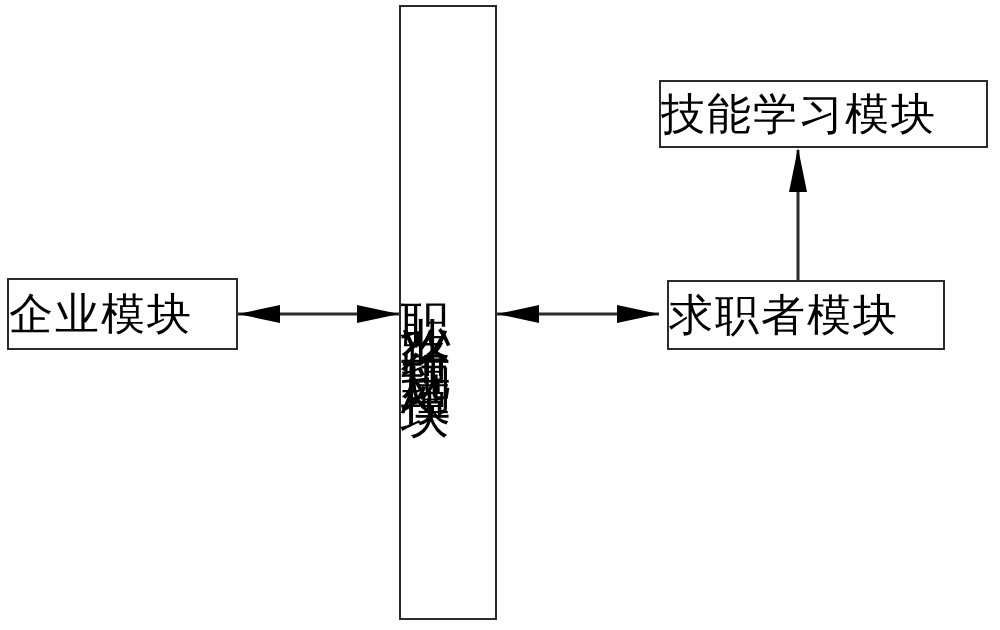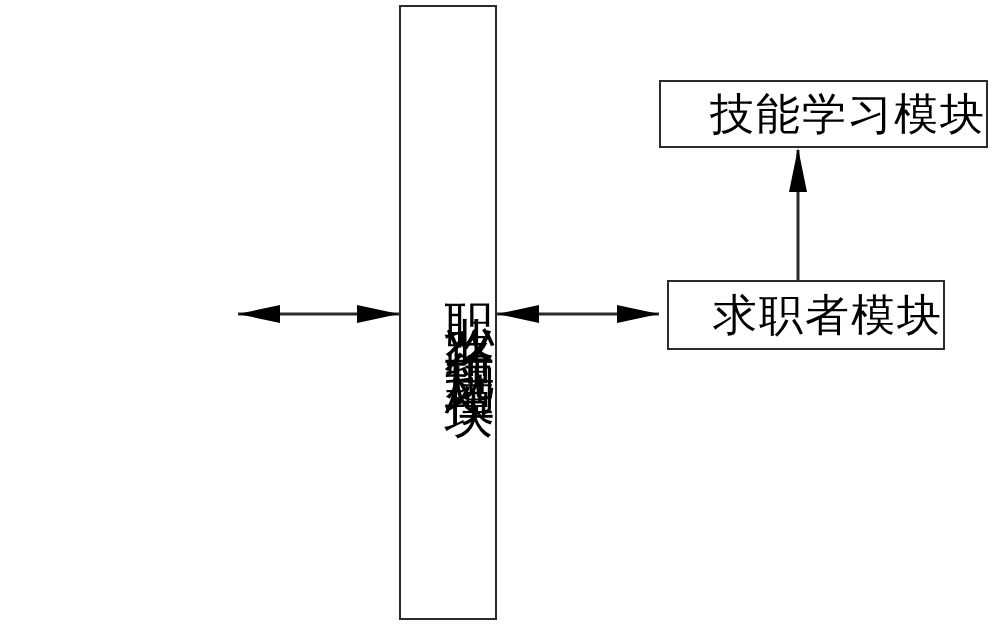--- a/index.html
+++ b/index.html
@@ -18,21 +18,21 @@
     background: #ffffff;
     overflow: hidden;
   }
   .node-box {
     position: absolute;
     box-sizing: border-box;
     border: 2px solid #2b2b2b;
     background: #ffffff;
     display: flex;
     align-items: center;
-    justify-content: flex-end;
+    justify-content: flex-start;
   }
   .node-label {
     font-family: "DejaVu Serif", "Liberation Serif", serif;
     color: #000000;
     line-height: 1.0;
     white-space: nowrap;
   }
   
   #node-career-path {
     left: 399px;
@@ -113,20 +113,23 @@
 </style>
 </head>
 <body>
 
 <div id="diagram-canvas">
 
   <div class="node-box" id="node-career-path">
     <span class="node-label">职业路径规划模块</span>
   </div>
 
+  <div class="node-box" id="node-enterprise">
+    <span class="node-label">企业模块</span>
+  </div>
 
   <div class="node-box" id="node-jobseeker">
     <span class="node-label">求职者模块</span>
   </div>
 
   <div class="node-box" id="node-skill-learning">
     <span class="node-label">技能学习模块</span>
   </div>
 
   <div class="connector" id="edge-enterprise-career">

